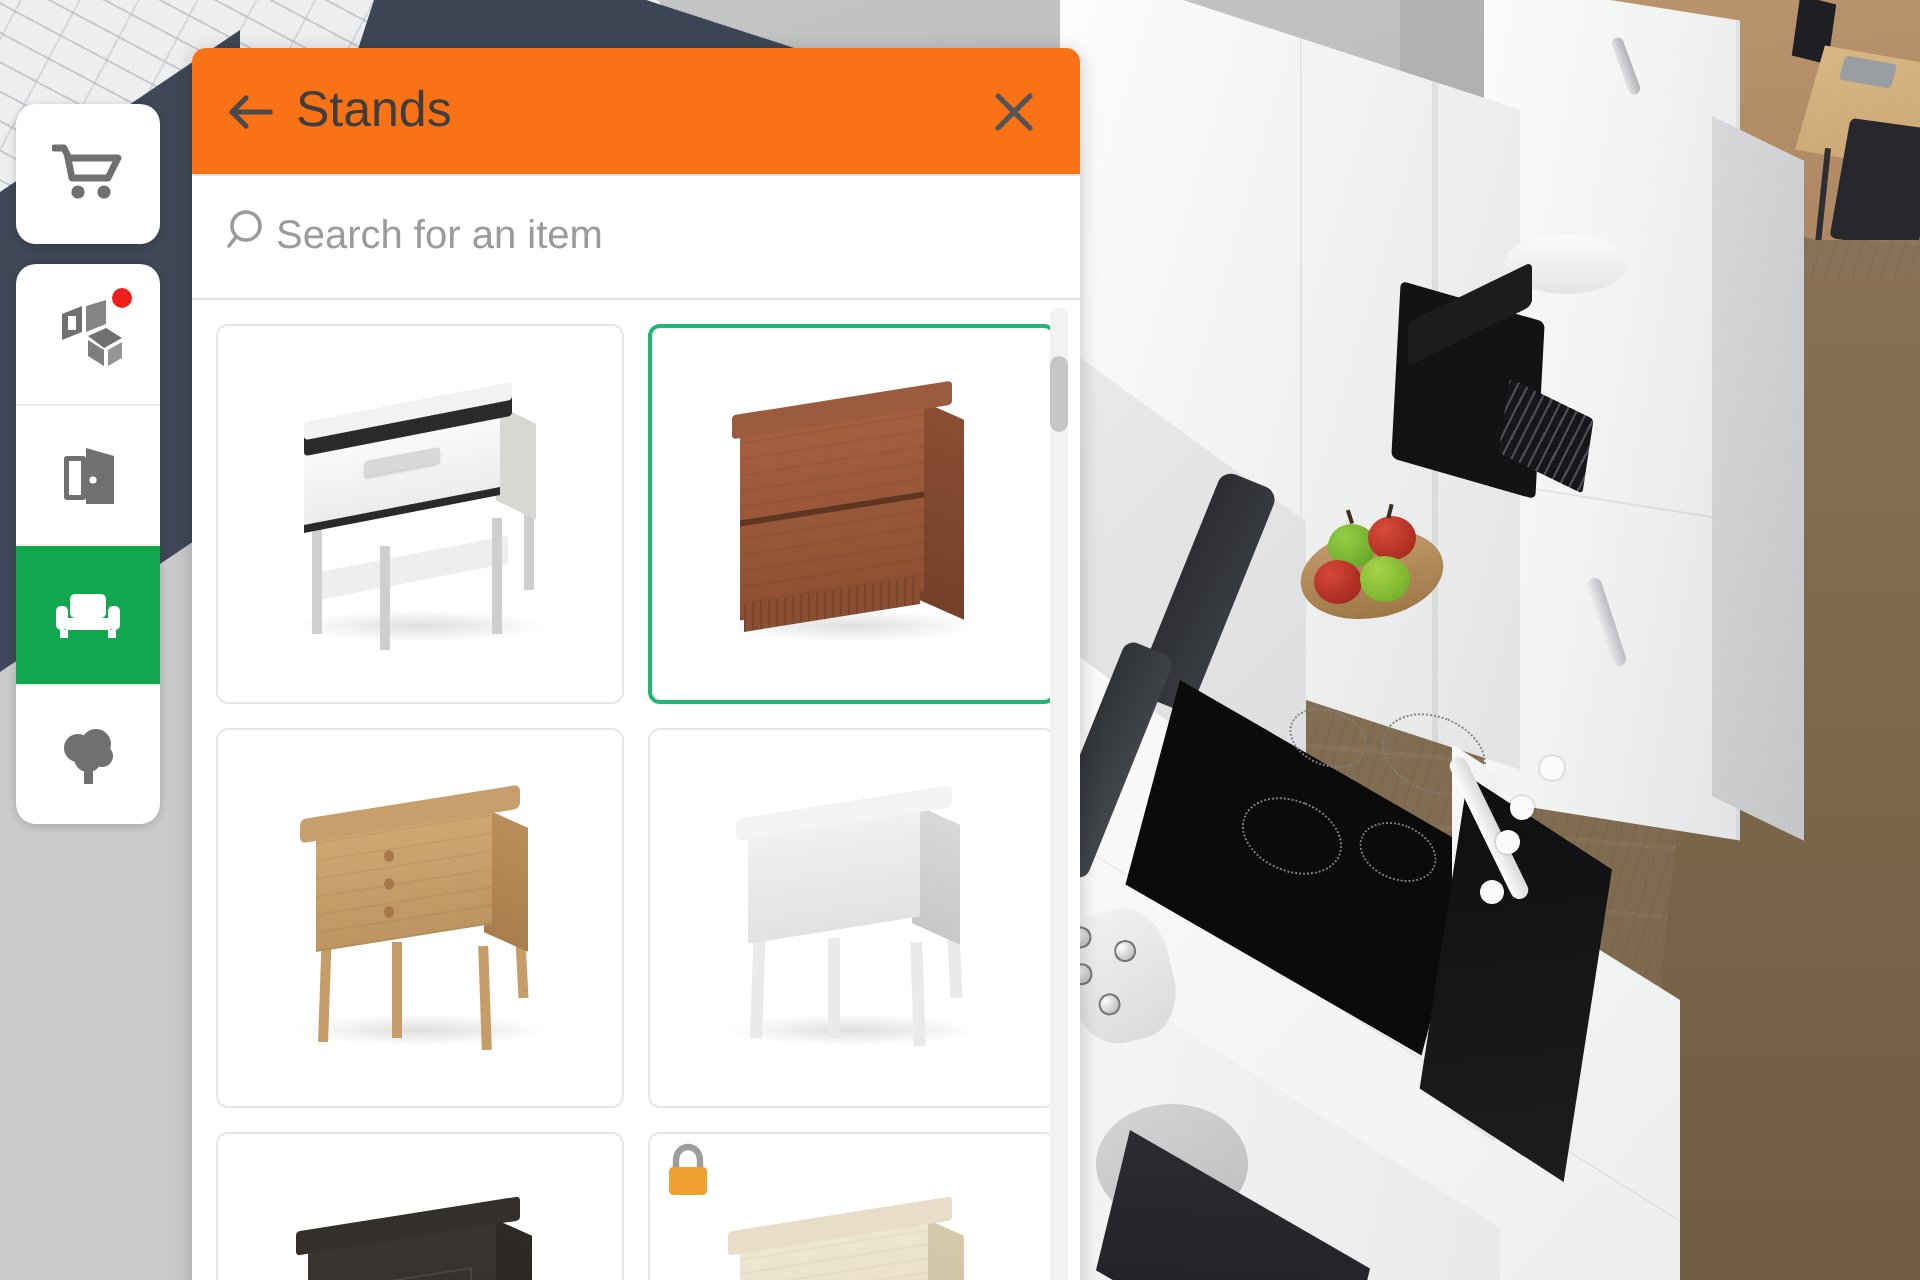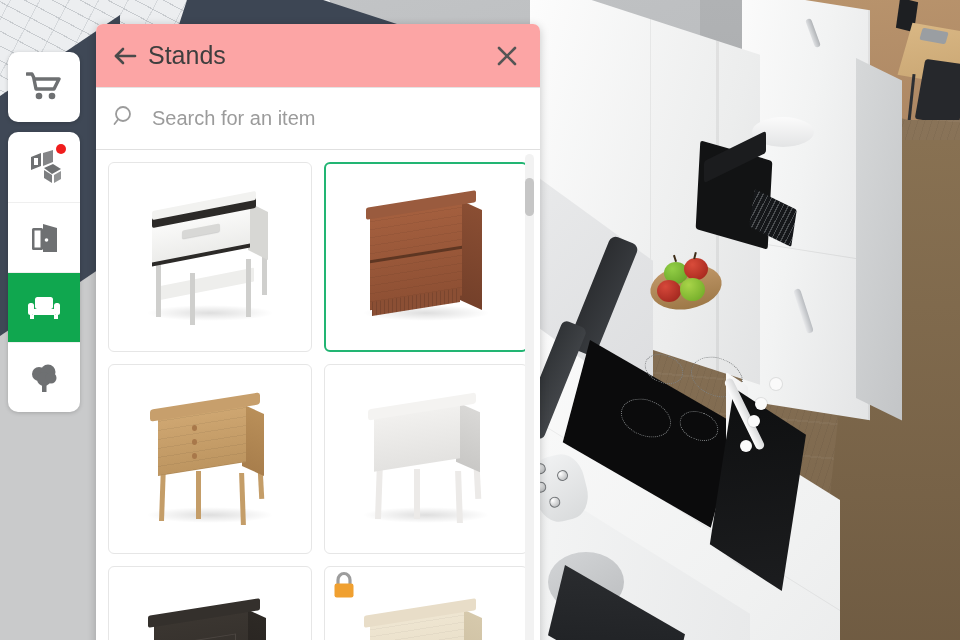--- a/index.html
+++ b/index.html
@@ -296,37 +296,37 @@
   }
 
   
   .panel {
     position: absolute; left: 96px; top: 24px; width: 444px; height: 640px;
     background: #fff; border-radius: 7px 7px 0 0;
     box-shadow: 0 2px 10px rgba(0,0,0,.22);
     z-index: 25; overflow: hidden;
   }
   .panel-header {
-    height: 64px; background: #fca5a5; border-bottom: 1px solid #e4e4e4;
+    height: 64px; background: #f97316; border-bottom: 1px solid #e4e4e4;
     display: flex; align-items: center; padding: 0 18px 0 14px;
   }
   .back-arrow { width: 30px; height: 30px; display:flex; align-items:center; justify-content:center; cursor:pointer; }
   .panel-title {
     font-size: 25px; color: #3e3e3e; margin-left: 8px; flex: 1;
     font-family: "Liberation Sans", sans-serif; font-weight: 400;
   }
   .close-x { width: 30px; height: 30px; display:flex; align-items:center; justify-content:center; cursor:pointer; }
 
   .searchbar {
     height: 62px; background: #fff; border-bottom: 1px solid #e0e0e0;
     display: flex; align-items: center; padding: 0 16px;
   }
   .search-input {
     border: none; outline: none; flex: 1; font-size: 20px; color: #4a4a4a;
-    margin-left: 14px; font-family: "Liberation Sans", sans-serif; background: transparent;
+    font-family: "Liberation Sans", sans-serif; background: transparent;
   }
   .search-input::placeholder { color: #9b9b9b; }
 
   .grid-wrap { position: relative; height: 514px; padding: 12px 12px 0 12px; overflow: hidden; }
   .grid {
     display: grid; grid-template-columns: 1fr 1fr; gap: 12px;
   }
   .item {
     position: relative; height: 190px; background: #fff;
     border: 1px solid #e6e6e6; border-radius: 6px; overflow: hidden; cursor: pointer;

